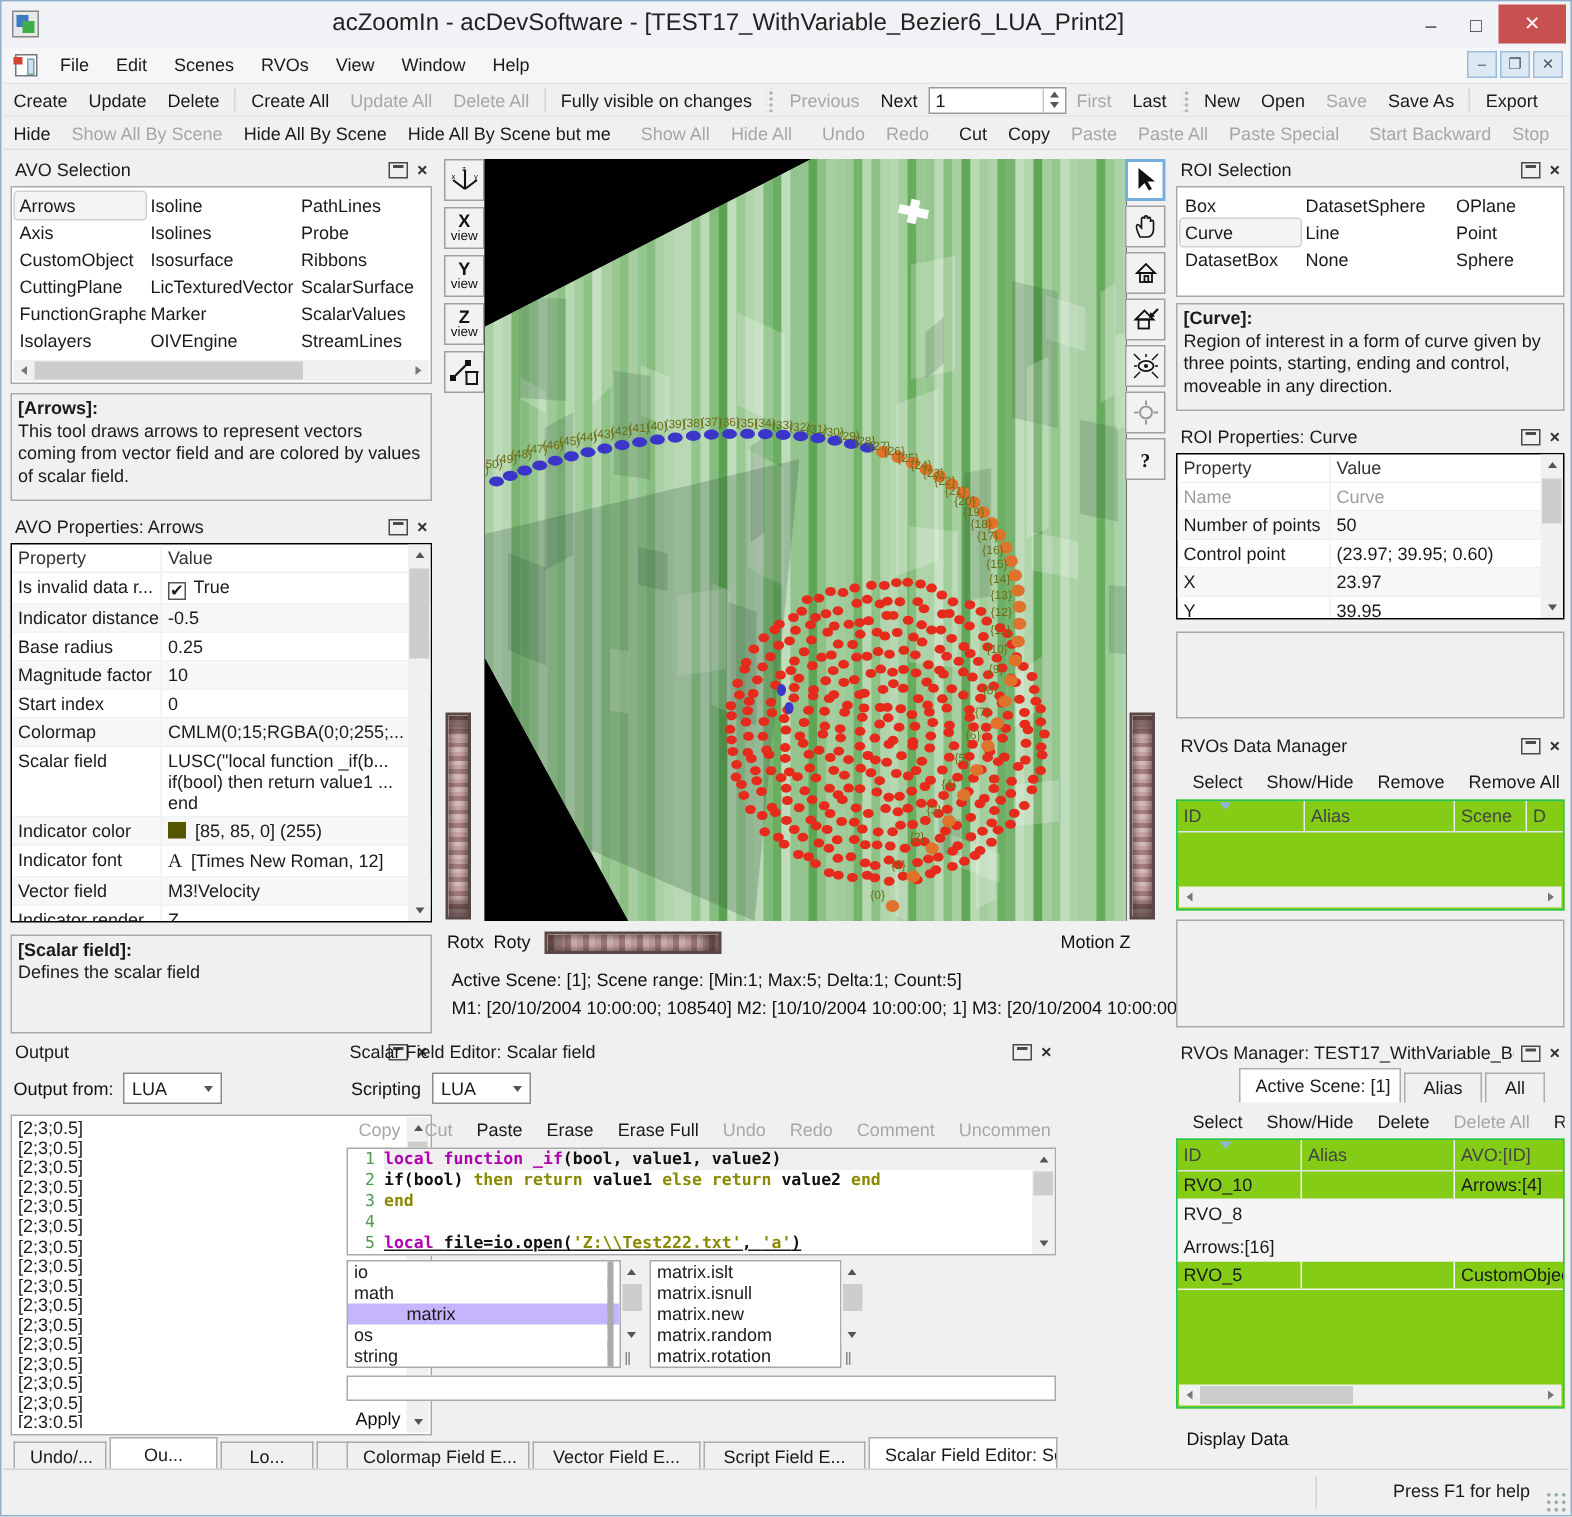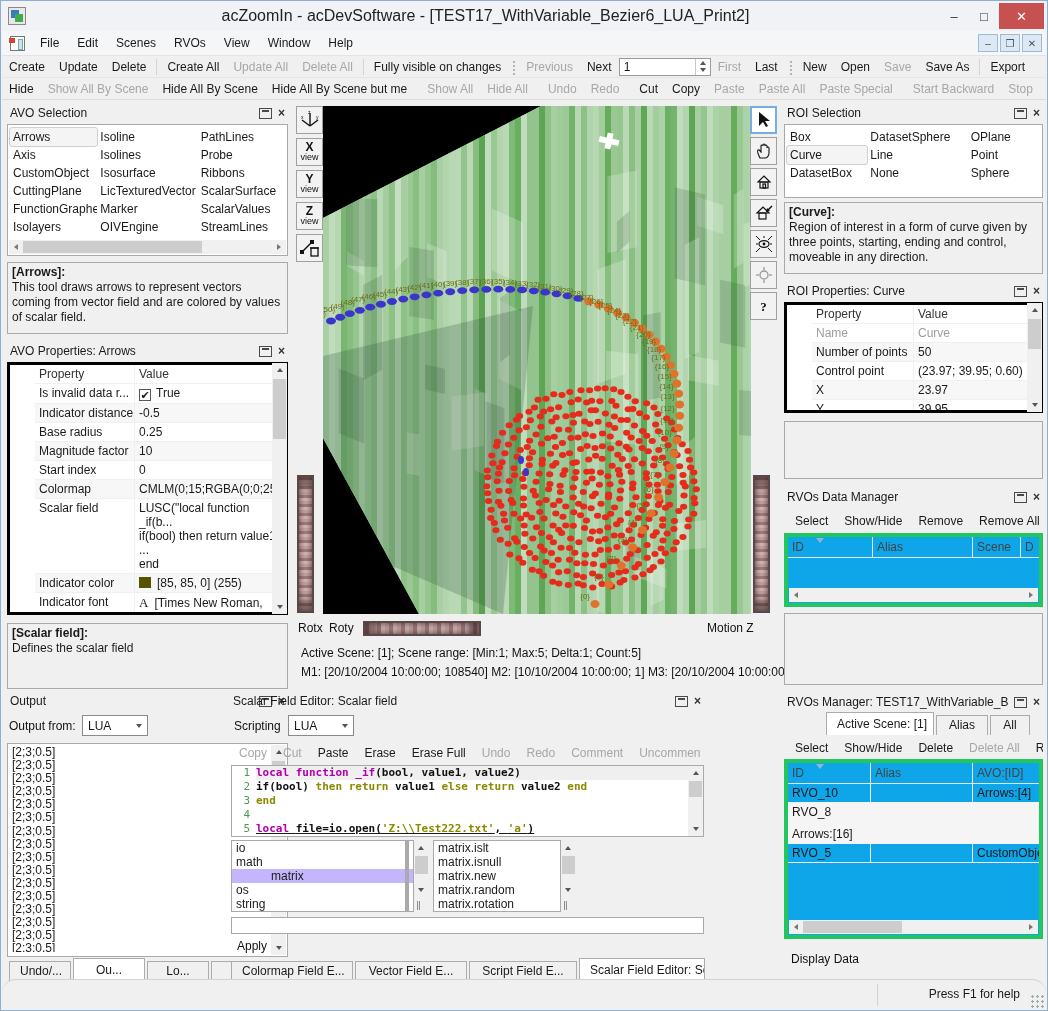--- a/index.html
+++ b/index.html
@@ -53,21 +53,21 @@
   
   .hscroll{position:absolute;height:14px;background:#f0f0f0;display:flex;align-items:center;}
   .hscroll .track{flex:1;height:100%;position:relative;}
   .hthumb{position:absolute;top:1px;height:12px;background:#cdcdcd;}
   .hs-btn{width:14px;height:100%;display:flex;align-items:center;justify-content:center;}
   .vscroll{position:absolute;width:15px;background:#f0f0f0;display:flex;flex-direction:column;align-items:center;}
   .vscroll .track{flex:1;width:100%;position:relative;}
   .vthumb{position:absolute;left:1px;width:13px;background:#cdcdcd;}
   .vs-btn{height:14px;width:100%;display:flex;align-items:center;justify-content:center;}
   
-  .ptable{position:absolute;background:#fff;border:3px solid #000000;overflow:hidden;padding-left:25px;}
+  .ptable{position:absolute;background:#fff;border:1px solid #000000;overflow:hidden;}
   .prow{display:flex;border-bottom:1px solid #eef1f4;align-items:stretch;}
   .prow .c1{border-right:1px solid #eef1f4;padding:2px 4px;white-space:nowrap;overflow:hidden;}
   .prow .c2{flex:1;padding:2px 4px;white-space:pre-line;overflow:hidden;}
   .prow.alt{background:#f7f7f7;}
   .prow.hdr .c1,.prow.hdr .c2{color:#333;}
   .prow.gray{color:#9d9d9d;}
   .chk{display:inline-block;width:12px;height:12px;border:1px solid #555;background:#fff;font-size:11px;line-height:11px;text-align:center;margin-right:5px;vertical-align:-2px;}
   .swatch{display:inline-block;width:12px;height:11px;background:#555500;margin-right:6px;vertical-align:-1px;}
   .fontA{font-family:"Liberation Serif",serif;font-size:13px;margin-right:6px;}
   
@@ -94,30 +94,30 @@
   .cline.hl .body{background:#efefef;flex:1;}
   .cs-m{color:#b000b0;font-weight:bold;}
   .cs-o{color:#8a8a00;font-weight:bold;}
   .cs-bb{color:#111;font-weight:bold;}
   .cline.u .body{text-decoration:underline;}
   .fnlist{position:absolute;background:#fff;border:1px solid #a9a9a9;overflow:hidden;}
   .fnitem{height:14px;line-height:14px;padding:0 4px;display:flex;align-items:center;white-space:nowrap;}
   .fnitem.on{background:#c4b5fd;padding-left:39px;}
   .fnitem .arr{margin-left:auto;}
   
-  .grid-table{position:absolute;background:#0ea5e9;border:4px solid #22c55e;overflow:hidden;}
+  .grid-table{position:absolute;background:#84cc16;border:1px solid #22c55e;overflow:hidden;}
   .gt-hdr{display:flex;border-bottom:1px solid #dfe5ea;color:#444;position:relative;}
   .gt-hdr .gc{padding:3px 4px;border-right:1px solid #e6eaee;white-space:nowrap;overflow:hidden;flex:none;}
   .gt-row{display:flex;border-bottom:1px solid #f0f2f4;}
   .gt-row .gc{padding:2px 4px;border-right:1px solid #f3f5f7;white-space:nowrap;overflow:hidden;flex:none;}
   .gt-row.alt{background:#f5f5f5;flex-direction:column;}
   .toolrow{position:absolute;display:flex;align-items:center;overflow:hidden;white-space:nowrap;}
   .toolrow .tbtn{padding:2px 8px;}
   .sortarr{width:0;height:0;border-left:4px solid transparent;border-right:4px solid transparent;border-top:5px solid #8fb6d8;position:absolute;top:1px;left:28px;}
-  #statusbar{position:absolute;left:1px;top:978px;width:1044px;height:31px;background:#f0f0f0;border-top:1px solid #d2d2d2;border-radius:14px;}
+  #statusbar{position:absolute;left:1px;top:978px;width:1044px;height:31px;background:#f0f0f0;border-top:1px solid #d2d2d2;}
   #statusbar .help{position:absolute;right:26px;top:7px;}
   #statusbar .sep{position:absolute;right:168px;top:4px;width:1px;height:22px;background:#d2d2d2;}
   #grip{position:absolute;right:2px;bottom:2px;width:14px;height:14px;background-image:radial-gradient(circle,#9aa 1.2px,transparent 1.3px);background-size:5px 5px;}
   #vpwrap{position:absolute;left:322px;top:105px;width:428px;height:508px;background:#000;}
 </style>
 </head>
 <body>
 
 <div id="win">
 

